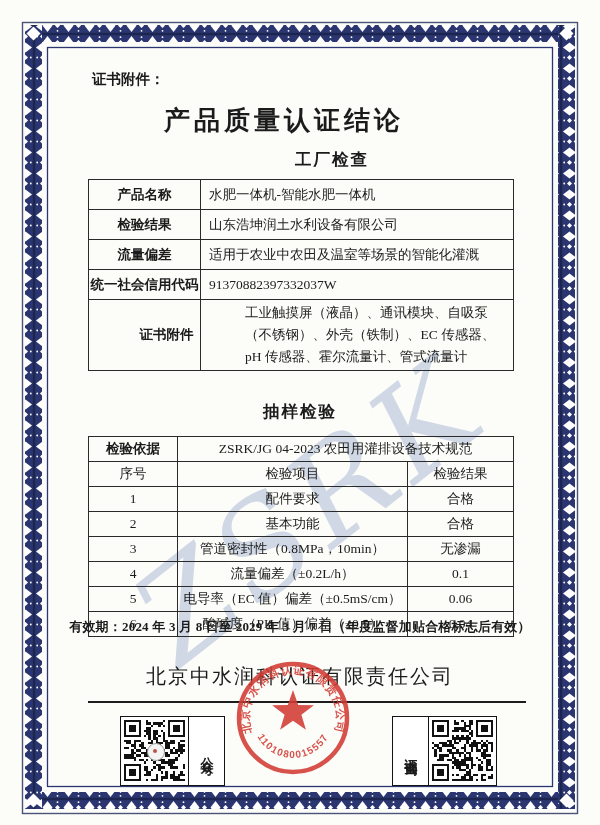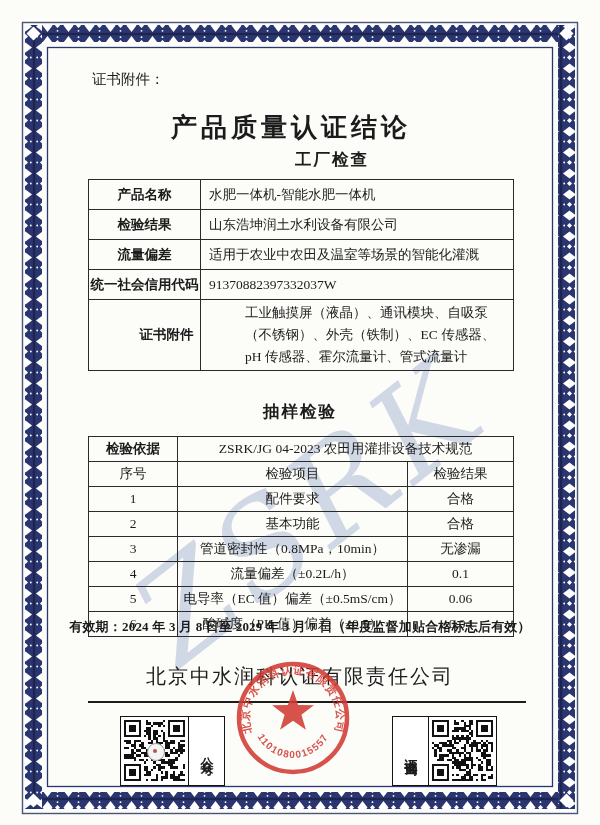--- a/index.html
+++ b/index.html
@@ -14,23 +14,23 @@
   .watermark{
     position:absolute;left:50px;top:398px;width:520px;height:224px;z-index:1;
     display:flex;align-items:center;justify-content:center;
     font-family:"DejaVu Serif","Liberation Serif",serif;
     font-style:italic;font-size:128px;letter-spacing:8px;
     color:rgba(148,168,202,.42);
     transform:rotate(-38deg);
     pointer-events:none;user-select:none;
   }
   .content{position:absolute;left:0;top:0;width:600px;height:825px;z-index:2;}
-  .attachment{position:absolute;left:92px;top:70px;font-size:14.5px;font-weight:normal;}
+  .attachment{position:absolute;left:92px;top:70px;font-size:14.5px;font-weight:bold;}
   .title{
-    position:absolute;left:0;top:103px;width:568px;margin:7px;text-align:center;
+    position:absolute;left:0;top:103px;width:568px;margin:0;text-align:center;
     font-family:"Liberation Sans","DejaVu Sans",sans-serif;
     font-size:26px;font-weight:bold;letter-spacing:4px;
   }
   .sec-heading{
     position:absolute;left:0;width:600px;margin:0;text-align:center;
     font-size:16.5px;font-weight:bold;letter-spacing:2px;
   }
   .sec-factory{top:149px;margin-left:32px;}
   .sec-sampling{top:401px;}
   table.cert{

